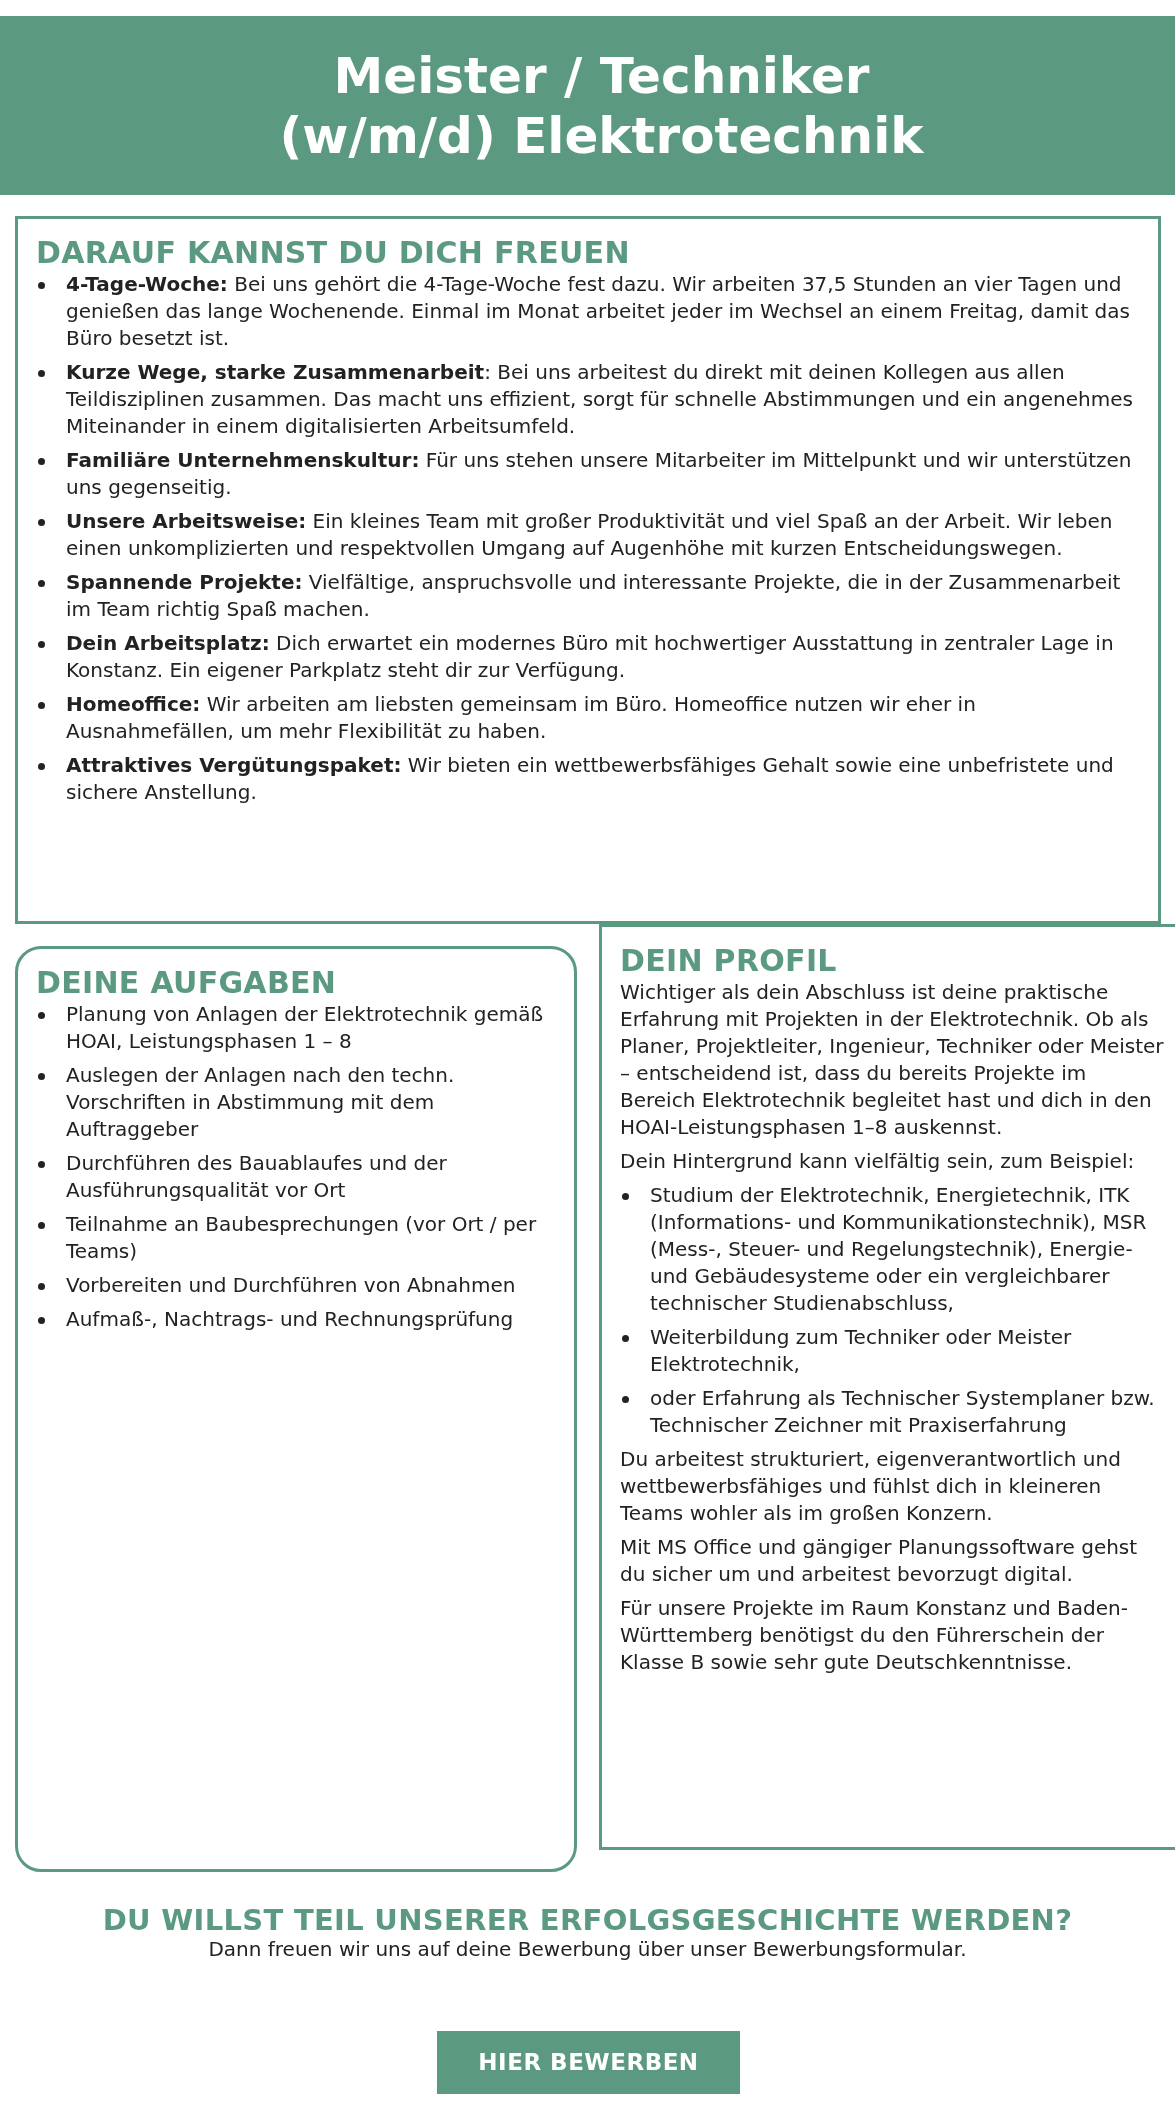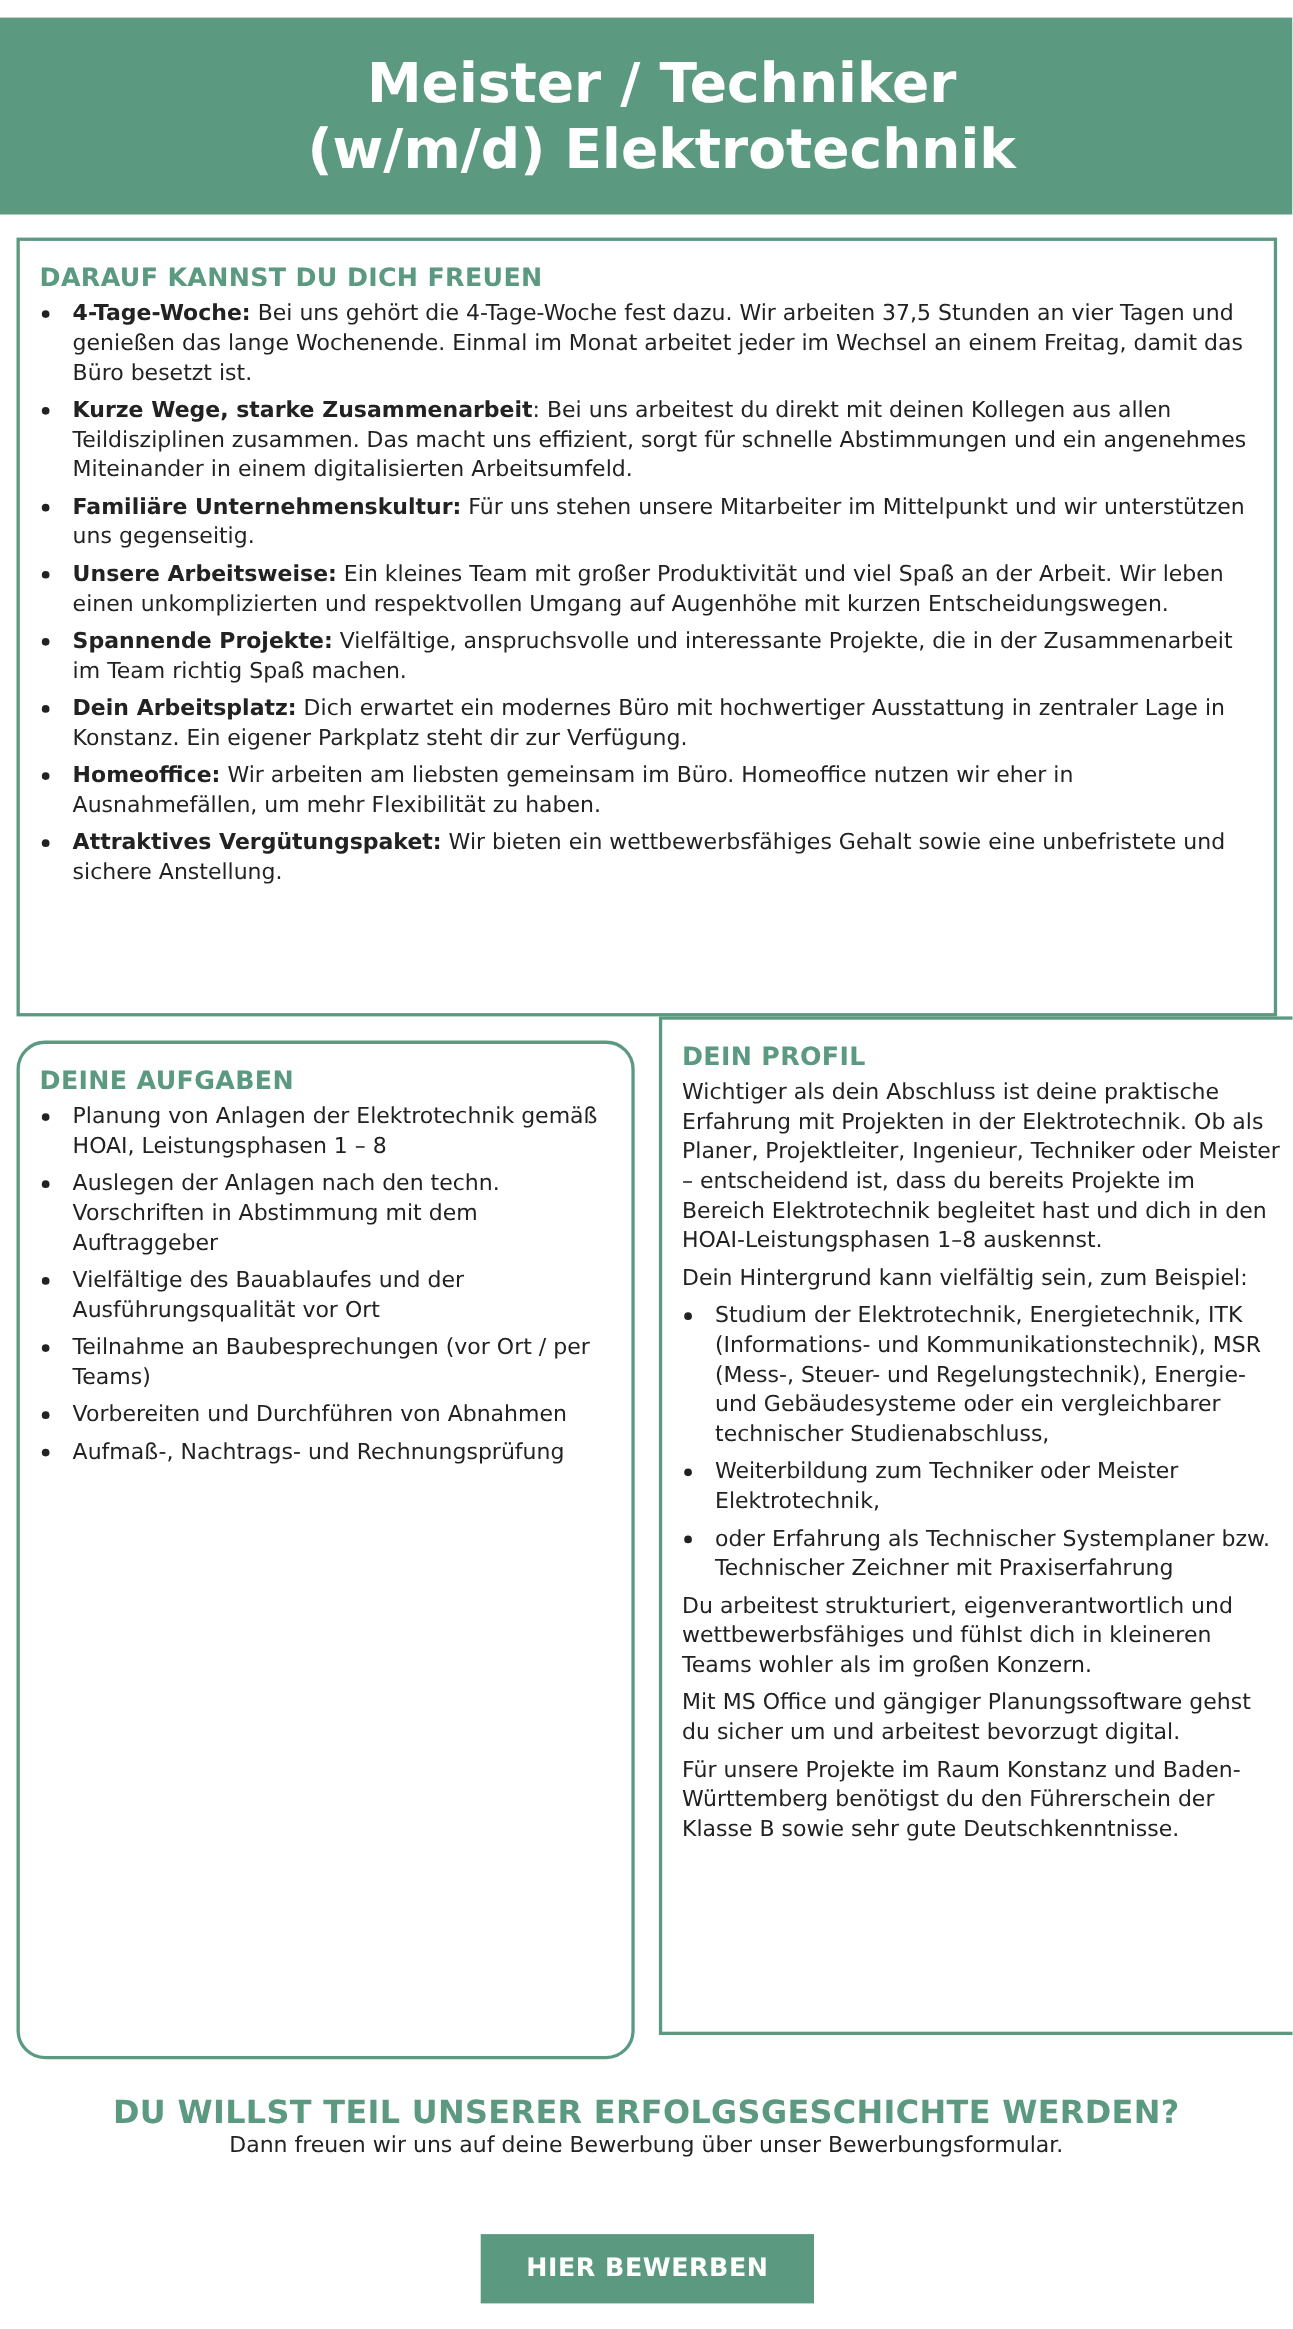--- a/index.html
+++ b/index.html
@@ -30,21 +30,21 @@
   }
   .box {
     position: absolute;
     border: 3px solid #5b9a80;
     box-sizing: border-box;
     padding: 20px 18px 18px 18px;
   }
   .box h2 {
     margin: 0 0 4px 0;
     color: #5b9a80;
-    font-size: 23px;
+    font-size: 30px;
     line-height: 28px;
     font-weight: bold;
     letter-spacing: 0.3px;
   }
   ul { margin: 0; padding: 0; list-style: none; }
   li {
     position: relative;
     padding-left: 30px;
     margin-bottom: 7px;
   }
@@ -112,21 +112,21 @@
     <li><b>Homeoffice:</b><span> Wir arbeiten am liebsten gemeinsam im Büro. Homeoffice nutzen wir eher in Ausnahmefällen, um mehr Flexibilität zu haben.</span></li>
     <li><b>Attraktives Vergütungspaket:</b><span> Wir bieten ein wettbewerbsfähiges Gehalt sowie eine unbefristete und sichere Anstellung.</span></li>
   </ul>
 </div>
 
 <div class="box" style="left:15px; top:946px; width:562px; height:926px;border-radius:26px;">
   <h2>DEINE AUFGABEN</h2>
   <ul>
     <li>Planung von Anlagen der Elektrotechnik gemäß HOAI, Leistungsphasen 1 – 8</li>
     <li>Auslegen der Anlagen nach den techn. Vorschriften in Abstimmung mit dem Auftraggeber</li>
-    <li>Vielfältige des Bauablaufes und der Ausführungsqualität vor Ort</li>
+    <li>Durchführen des Bauablaufes und der Ausführungsqualität vor Ort</li>
     <li>Teilnahme an Baubesprechungen (vor Ort / per Teams)</li>
     <li>Vorbereiten und Durchführen von Abnahmen</li>
     <li>Aufmaß-, Nachtrags- und Rechnungsprüfung</li>
   </ul>
 </div>
 
 <div class="box" style="left:599px; top:924px; width:588px; height:926px;">
   <h2>DEIN PROFIL</h2>
   <p>Wichtiger als dein Abschluss ist deine praktische Erfahrung mit Projekten in der Elektrotechnik. Ob als Planer, Projektleiter, Ingenieur, Techniker oder Meister – entscheidend ist, dass du bereits Projekte im Bereich Elektrotechnik begleitet hast und dich in den HOAI-Leistungsphasen 1–8 auskennst.</p>
   <p>Dein Hintergrund kann vielfältig sein, zum Beispiel:</p>

